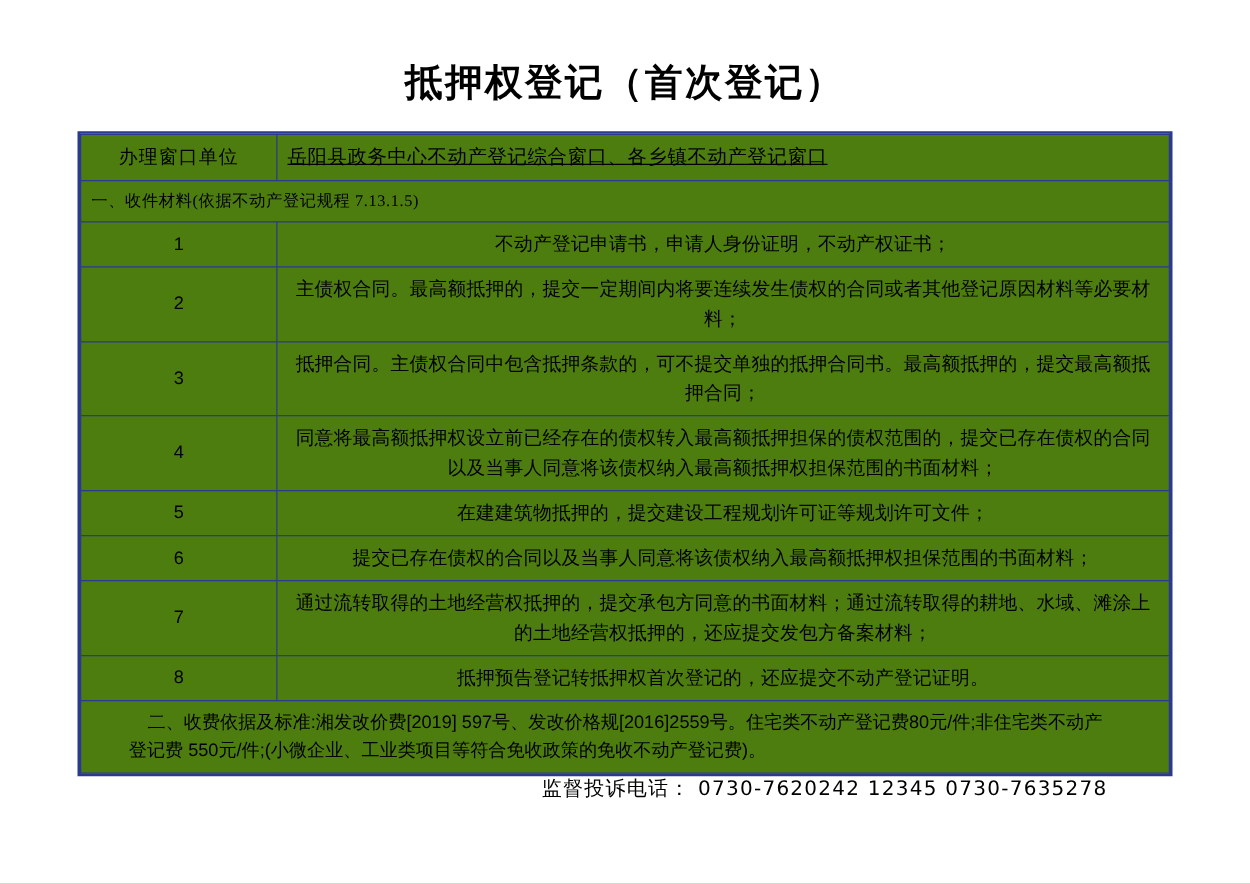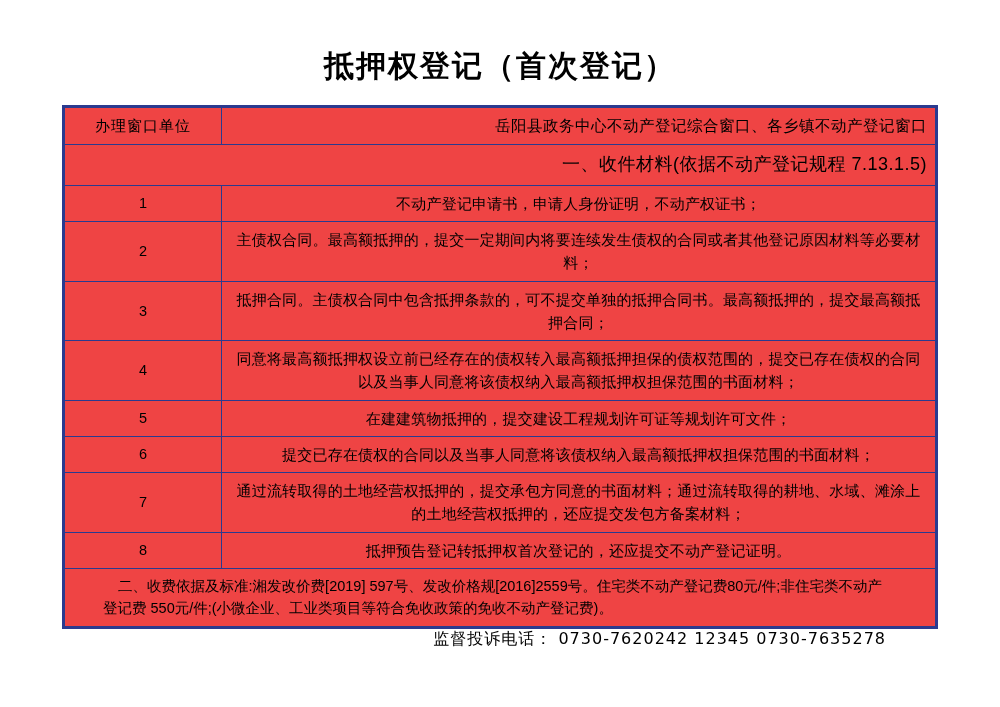--- a/index.html
+++ b/index.html
@@ -30,48 +30,50 @@
     font-family: Liberation Sans, sans-serif;
   }
   .table-wrap {
     margin: 0 62px;
     border: 2px solid #2b3a8f;
     background: #a8dcf0;
   }
   table.main {
     width: 100%;
     border-collapse: collapse;
-    background: #ef4444;
+    background: #4d7c0f;
     font-size: 14.5px;
   }
   table.main td {
     border: 1px solid #2b3a8f;
     padding: 6px 8px;
     vertical-align: middle;
     line-height: 1.55;
   }
   td.label-cell {
     width: 140px;
     text-align: center;
     font-size: 15px;
     letter-spacing: 1px;
     padding: 11px 6px;
     white-space: nowrap;
   }
   td.value-cell {
-    text-align: right;
+    text-align: left;
     font-size: 15.5px;
     letter-spacing: 0.5px;
     padding: 11px 6px;
+    text-decoration: underline;
   }
   td.section-head {
-    text-align: right;
-    font-size: 18px;
+    text-align: left;
+    font-size: 13px;
     padding: 9px 6px;
     letter-spacing: 0.5px;
+    font-family: Liberation Serif, serif;
   }
   td.num-cell {
     width: 32px;
     text-align: center;
     font-size: 14.5px;
     padding: 6px 2px;
   }
   td.item-cell {
     text-align: center;
     font-size: 15px;

